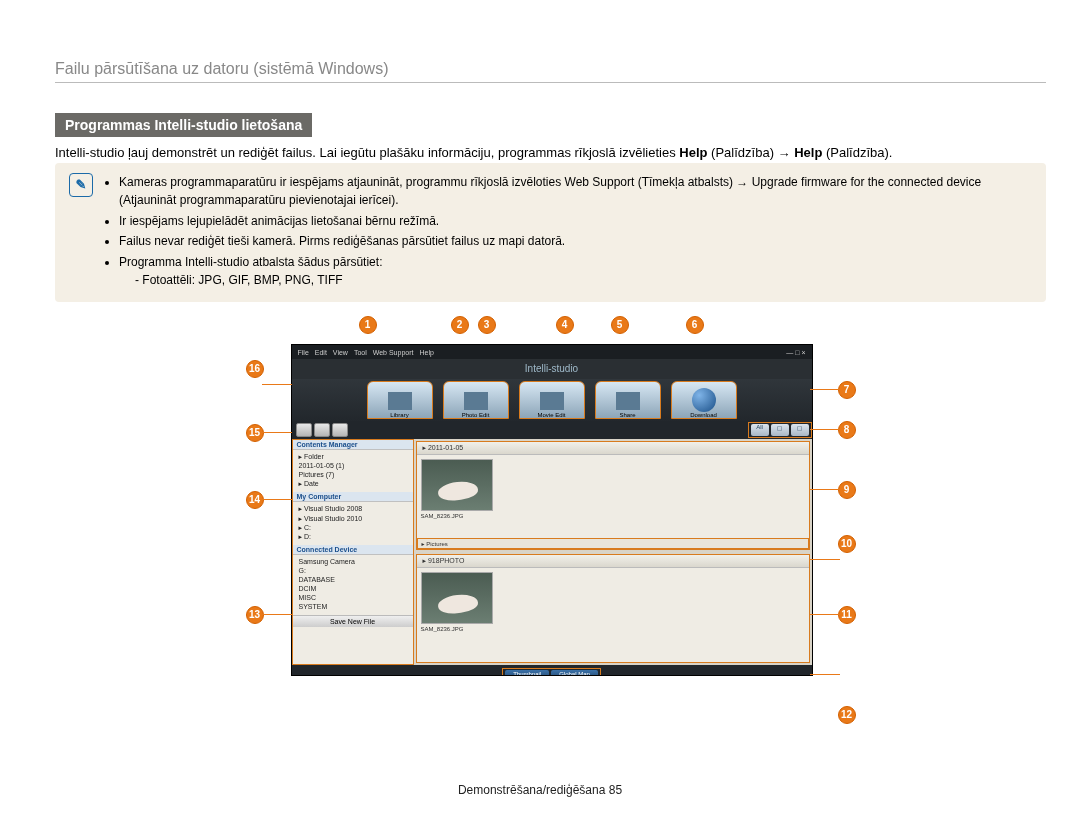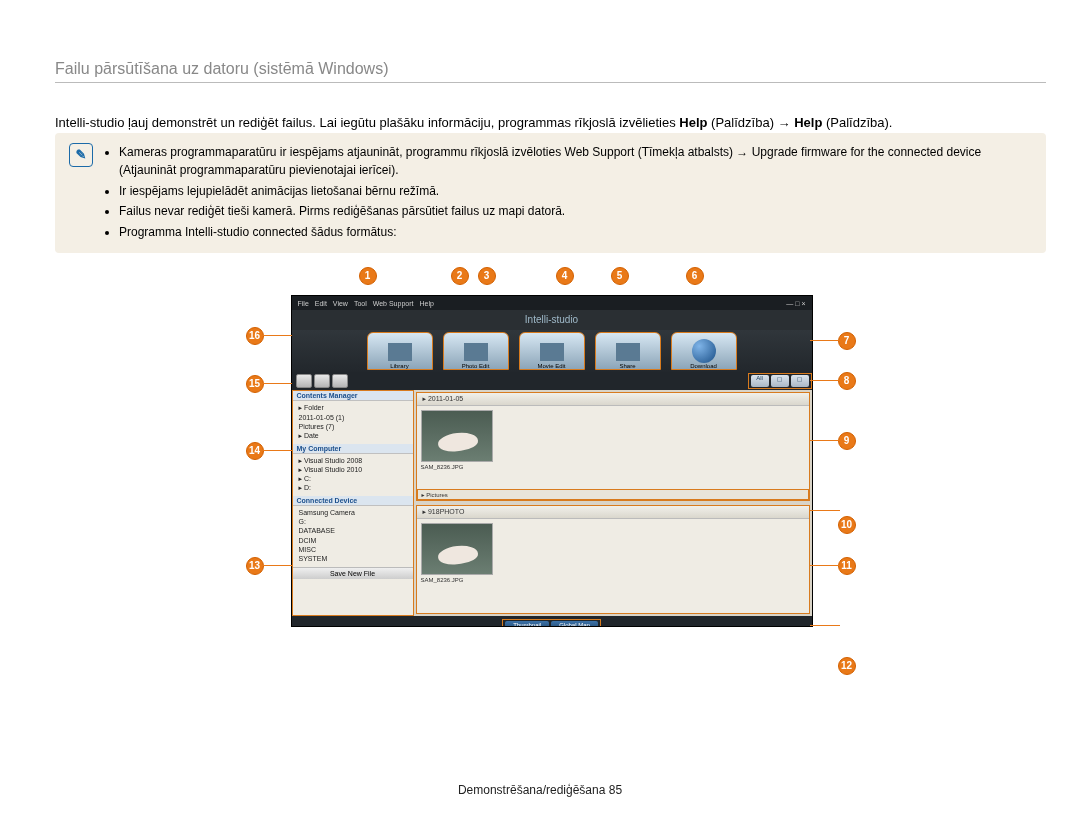--- a/index.html
+++ b/index.html
@@ -285,38 +285,40 @@
     color: #222;
   }
   .footer .pg { margin-left: 0; }
 </style>
 </head>
 <body>
 
 <div class="page">
   <div class="page-title">Failu pārsūtīšana uz datoru (sistēmā Windows)</div>
 
+  <div class="section-title">Programmas Intelli-studio lietošana</div>
 
   <div class="intro">
     <span>Intelli-studio ļauj demonstrēt un rediģēt failus. Lai iegūtu plašāku informāciju, programmas rīkjoslā izvēlieties </span>
     <b>Help</b>
     <span> (Palīdzība) → </span>
     <b>Help</b>
     <span> (Palīdzība).</span>
   </div>
 
   <div class="note-box">
     <div class="note-icon">✎</div>
     <ul class="note-list">
       <li>Kameras programmaparatūru ir iespējams atjaunināt, programmu rīkjoslā izvēloties Web Support (Tīmekļa atbalsts) → Upgrade firmware for the connected device (Atjaunināt programmaparatūru pievienotajai ierīcei).</li>
       <li>Ir iespējams lejupielādēt animācijas lietošanai bērnu režīmā.</li>
       <li>Failus nevar rediģēt tieši kamerā. Pirms rediģēšanas pārsūtiet failus uz mapi datorā.</li>
       <li>
-        <span>Programma Intelli-studio connected šādus formātus:</span>
+        <span>Programma Intelli-studio atbalsta šādus pārsūtiet:</span>
         <div class="sub">
+          <div>Fotoattēli: JPG, GIF, BMP, PNG, TIFF</div>
         </div>
       </li>
     </ul>
   </div>
 
   <div class="shot-wrap">
 
     <div class="shot">
       <div class="menubar">
         <span>File</span>
@@ -425,34 +427,34 @@
     <div class="callout" style="left:310px; top:0;">4</div>
     <div class="callout" style="left:365px; top:0;">5</div>
     <div class="callout" style="left:440px; top:0;">6</div>
 
     <div class="callout" style="right:0; top:65px;">7</div>
     <div class="hline" style="right:16px; top:73px; width:30px;"></div>
     <div class="callout" style="right:0; top:105px;">8</div>
     <div class="hline" style="right:16px; top:113px; width:30px;"></div>
     <div class="callout" style="right:0; top:165px;">9</div>
     <div class="hline" style="right:16px; top:173px; width:30px;"></div>
-    <div class="callout" style="right:0; top:249px;margin-left:8px;">10</div>
+    <div class="callout" style="right:0; top:219px;margin-left:8px;">10</div>
     <div class="hline" style="right:16px; top:243px; width:30px;"></div>
     <div class="callout" style="right:0; top:290px;">11</div>
     <div class="hline" style="right:16px; top:298px; width:30px;"></div>
     <div class="callout" style="right:0; top:350px;margin-top:40px;">12</div>
     <div class="hline" style="right:16px; top:358px; width:30px;"></div>
 
     <div class="callout" style="left:0; top:290px;">13</div>
     <div class="hline" style="left:16px; top:298px; width:30px;"></div>
     <div class="callout" style="left:0; top:175px;">14</div>
     <div class="hline" style="left:16px; top:183px; width:30px;"></div>
     <div class="callout" style="left:0; top:108px;">15</div>
     <div class="hline" style="left:16px; top:116px; width:30px;"></div>
-    <div class="callout" style="left:0; top:60px;">16</div>
+    <div class="callout" style="left:0; top:44px;">16</div>
     <div class="hline" style="left:16px; top:68px; width:30px;"></div>
   </div>
 </div>
 
 <div class="footer">
   <span>Demonstrēšana/rediģēšana</span>
   <span class="pg">85</span>
 </div>
 
 </body></html>

